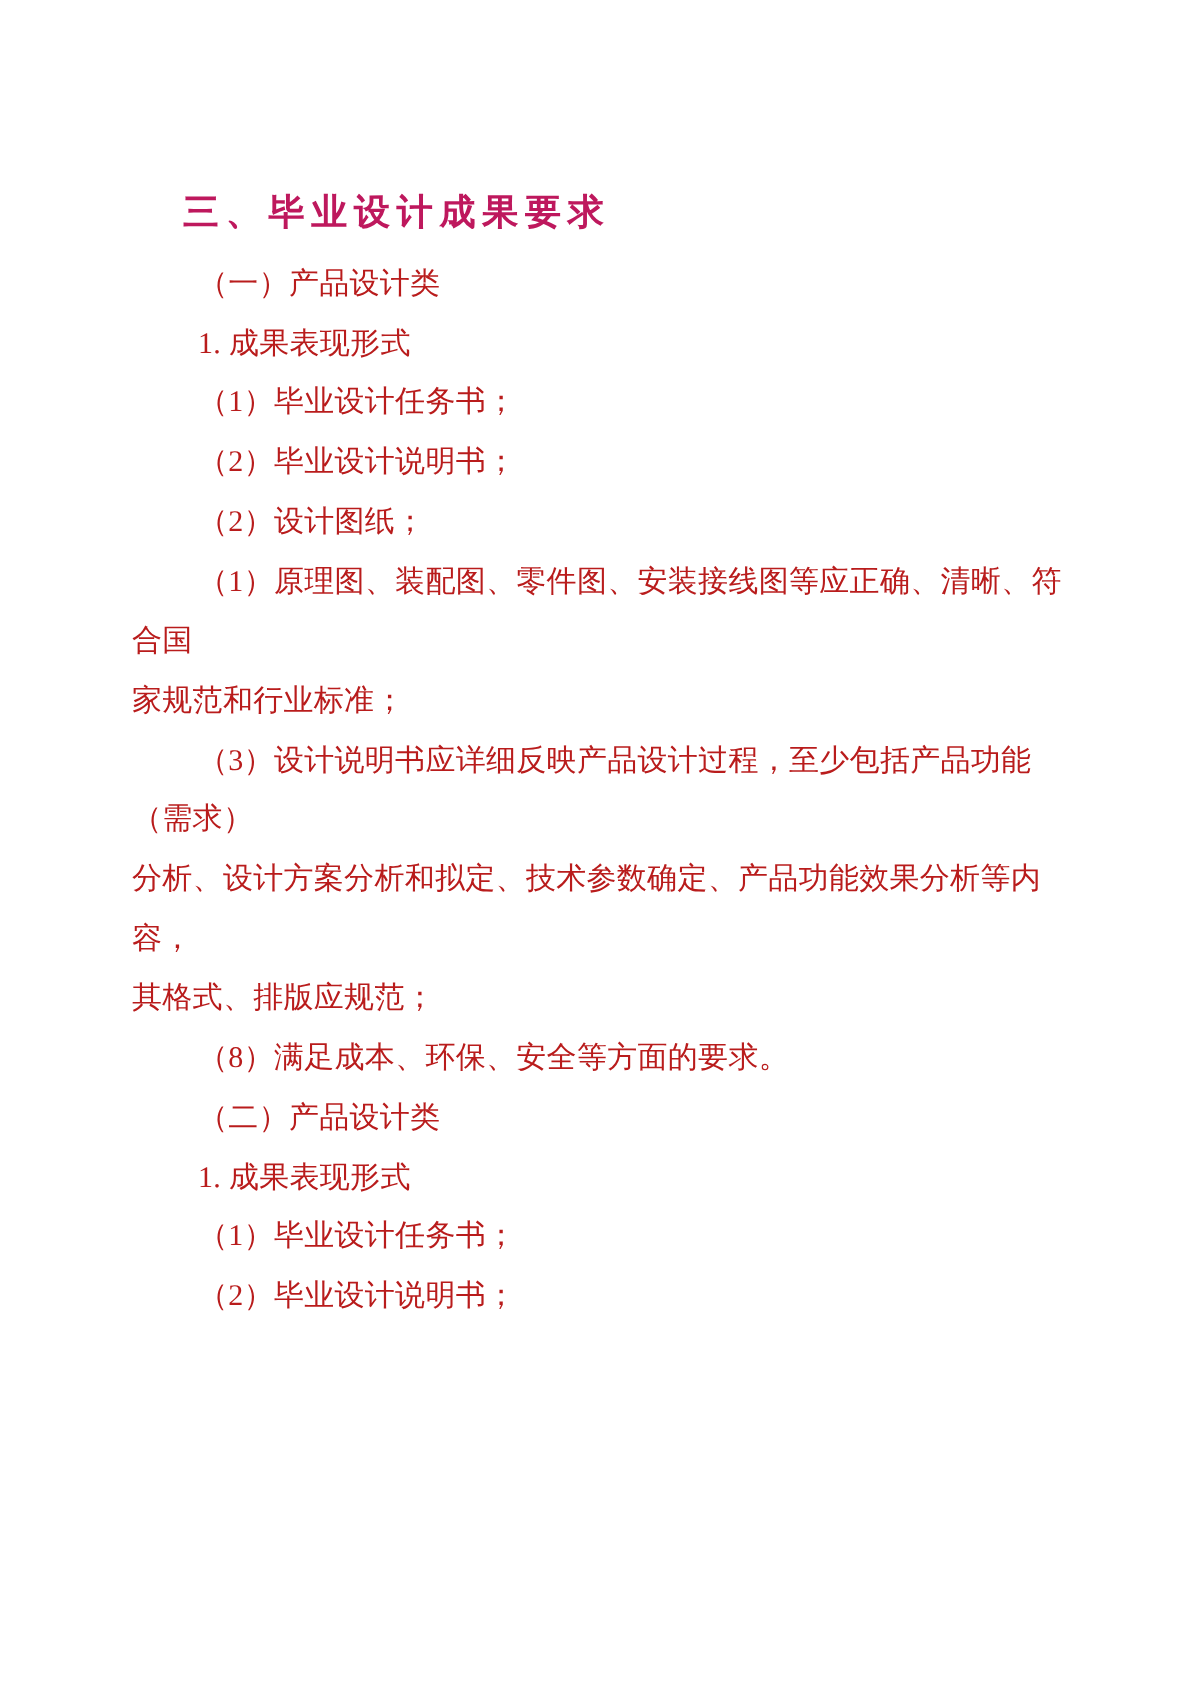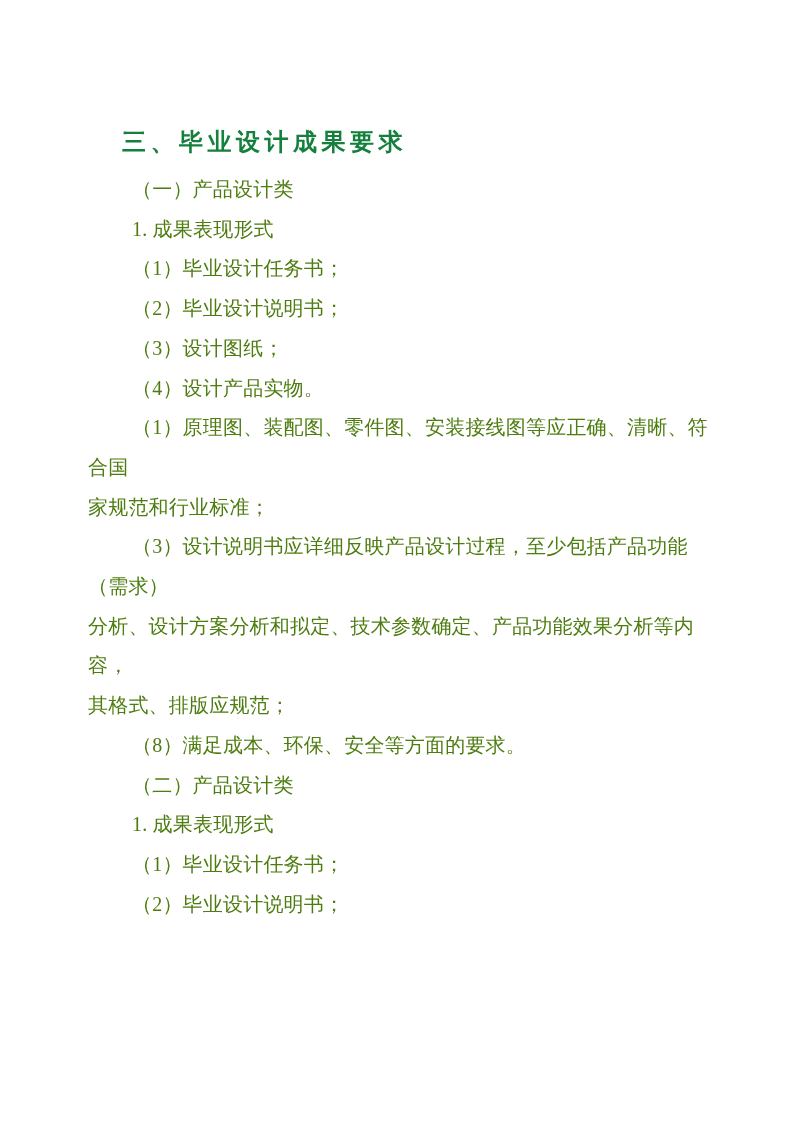--- a/index.html
+++ b/index.html
@@ -17,49 +17,48 @@
     box-sizing: border-box;
     padding: 124px 70px 0 88px;
     overflow: hidden;
   }
   .doc-title {
     font-family: "Liberation Sans", "DejaVu Sans", sans-serif;
     font-weight: 700;
     font-size: 24px;
     line-height: 36px;
     letter-spacing: 4.5px;
-    color: #15803d;
+    color: #be185d;
     margin: 0 0 10px 34px;
     white-space: nowrap;
   }
   .doc-body {
     font-family: "Liberation Serif", "DejaVu Serif", serif;
-    color: #4d7c0f;
+    color: #b91c1c;
   }
   .para {
     font-size: 20px;
     line-height: 39.7px;
     letter-spacing: 0.2px;
     margin: 0;
     text-indent: 44px; 
     text-align: left;
   }
 </style>
 </head>
 <body>
 
 <div class="page">
   <h1 class="doc-title">三、毕业设计成果要求</h1>
   <div class="doc-body" id="doc-body">
       <p class="para">（一）产品设计类</p>
       <p class="para">1. 成果表现形式</p>
       <p class="para">（1）毕业设计任务书；</p>
       <p class="para">（2）毕业设计说明书；</p>
-      <p class="para">（3）设计图纸；</p>
-      <p class="para">（4）设计产品实物。</p>
+      <p class="para">（2）设计图纸；</p>
       <p class="para">（1）原理图、装配图、零件图、安装接线图等应正确、清晰、符合国<br>家规范和行业标准；</p>
       <p class="para">（3）设计说明书应详细反映产品设计过程，至少包括产品功能（需求）<br>分析、设计方案分析和拟定、技术参数确定、产品功能效果分析等内容，<br>其格式、排版应规范；</p>
       <p class="para">（8）满足成本、环保、安全等方面的要求。</p>
       <p class="para">（二）产品设计类</p>
       <p class="para">1. 成果表现形式</p>
       <p class="para">（1）毕业设计任务书；</p>
       <p class="para">（2）毕业设计说明书；</p>
     </div>
 </div>
 

